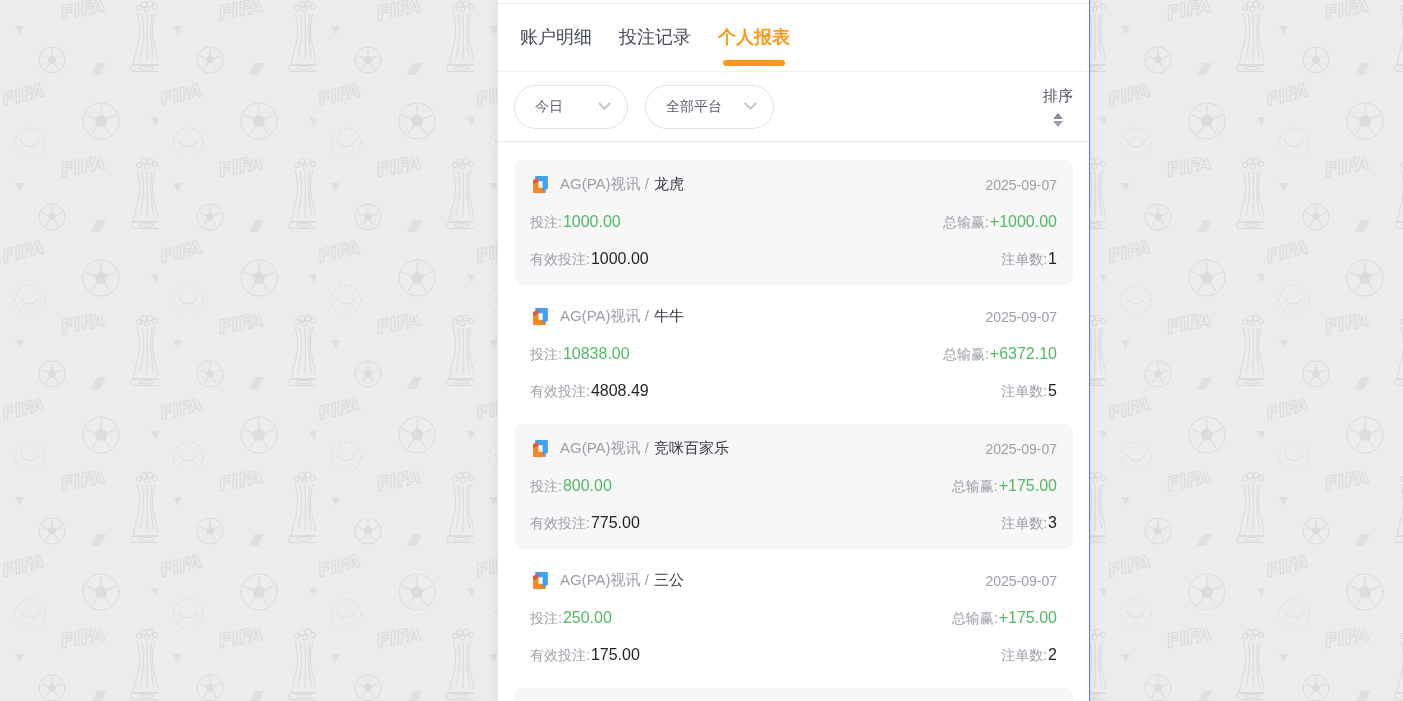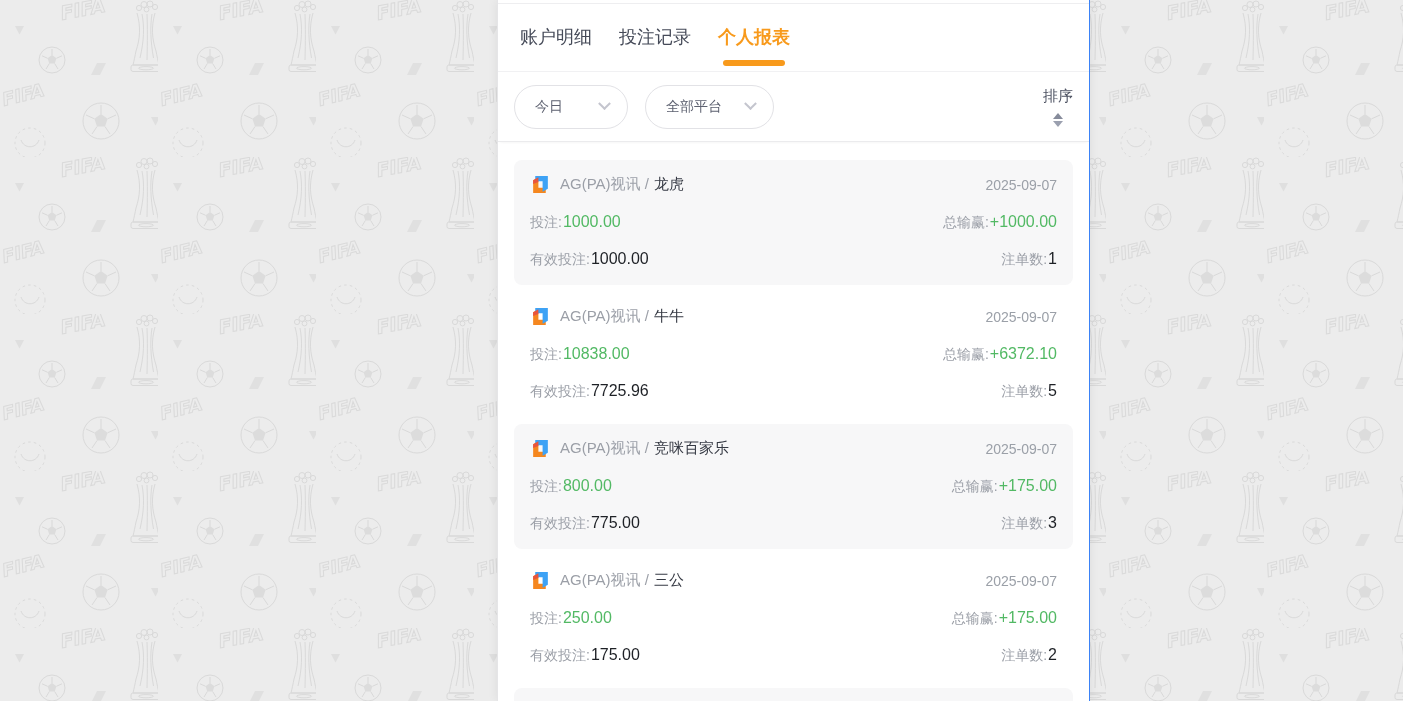--- a/index.html
+++ b/index.html
@@ -208,21 +208,21 @@
           <span class="val green">10838.00</span>
         </div>
         <div class="pair">
           <span class="lbl">总输赢:</span>
           <span class="val green">+6372.10</span>
         </div>
       </div>
       <div class="card-row">
         <div class="pair">
           <span class="lbl">有效投注:</span>
-          <span class="val dark">7725.96</span>
+          <span class="val dark">4808.49</span>
         </div>
         <div class="pair">
           <span class="lbl">注单数:</span>
           <span class="val dark">5</span>
         </div>
       </div>
     </article>
 
     <article class="card gray">
       <div class="card-head">

